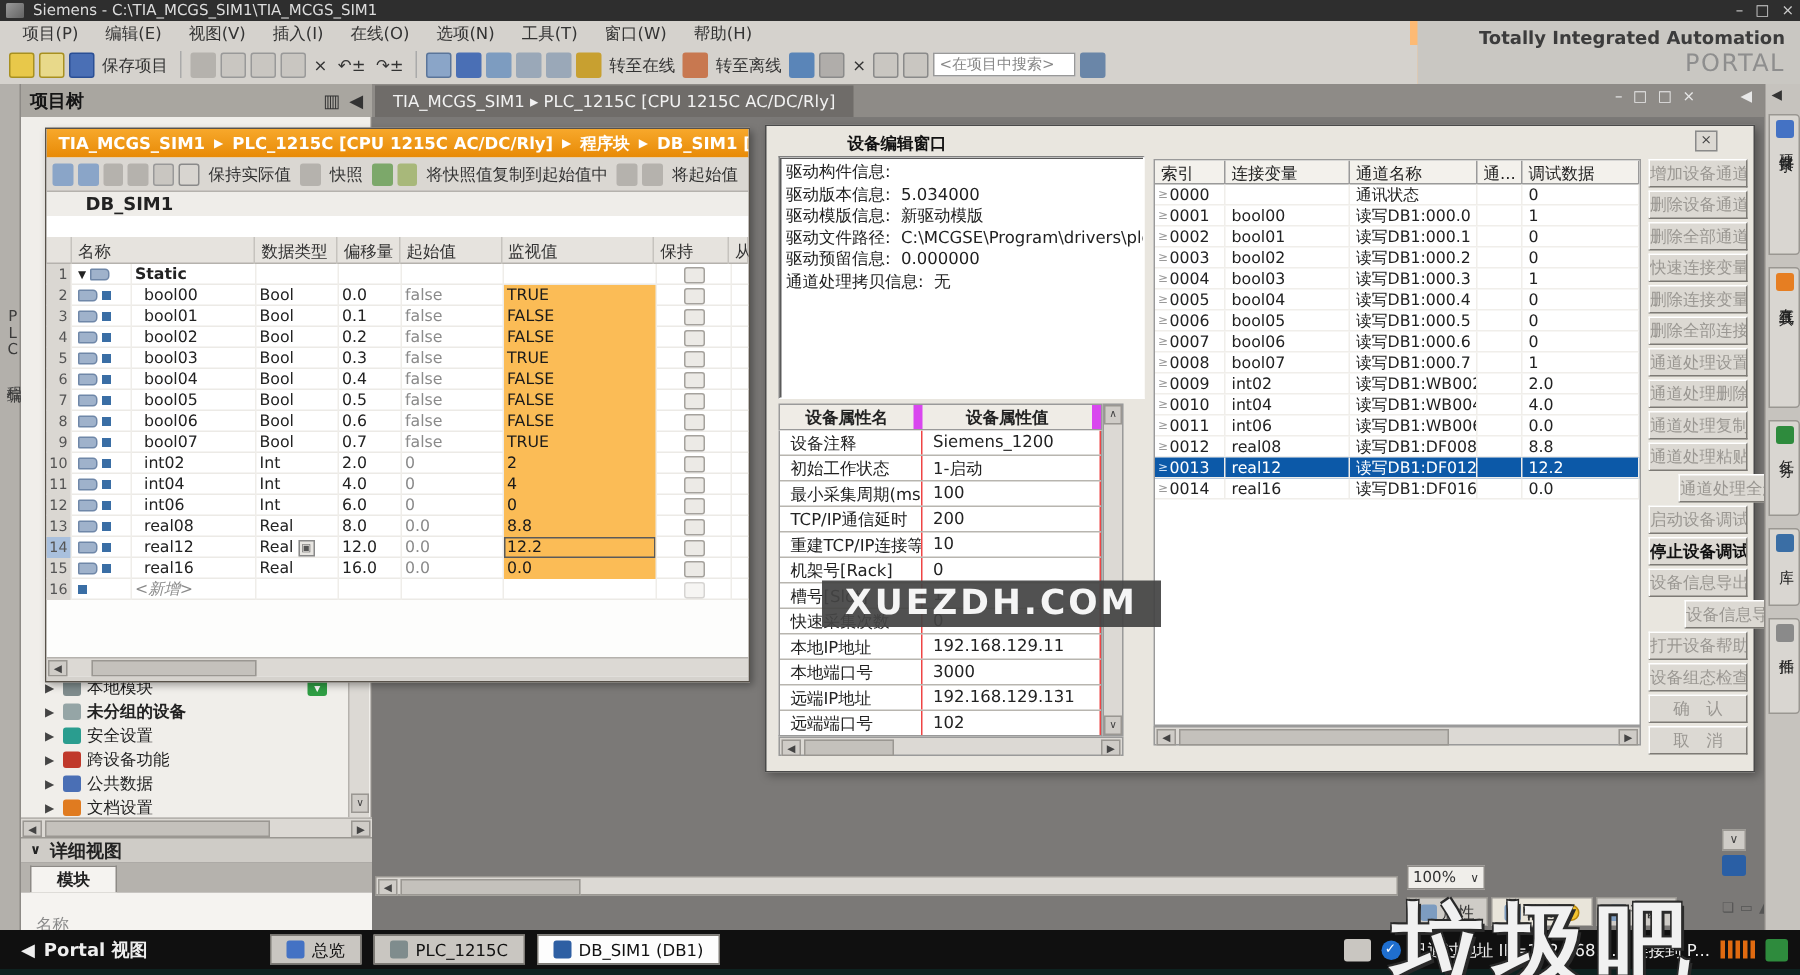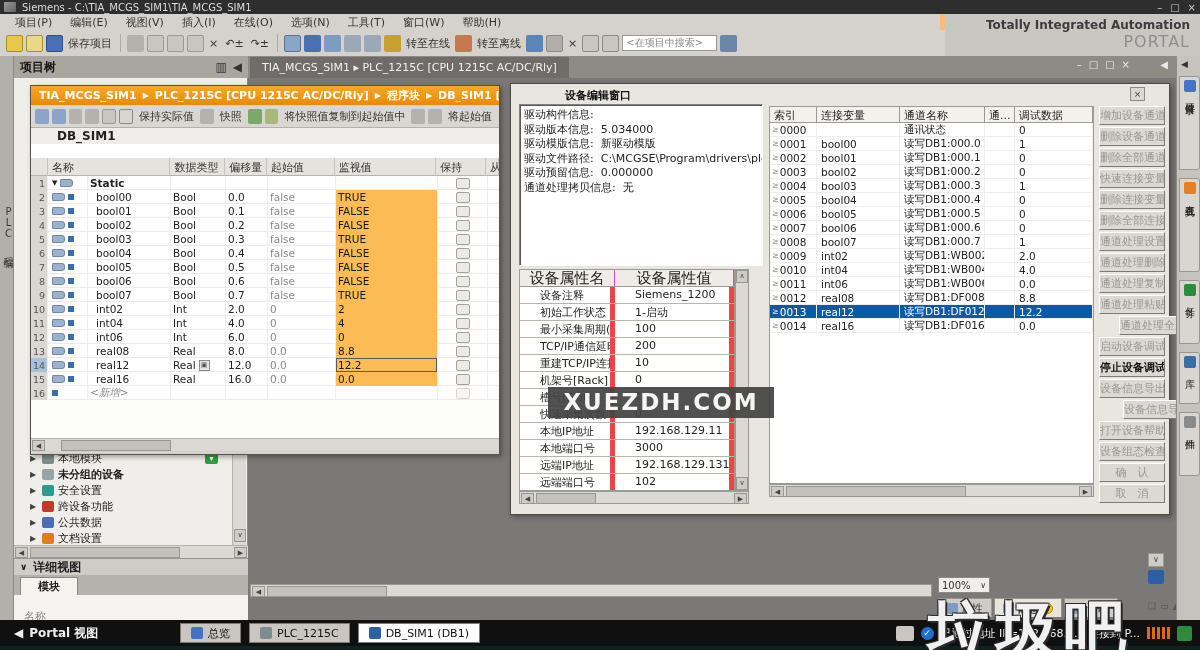--- a/index.html
+++ b/index.html
@@ -85,24 +85,24 @@
   .db-empty{position:absolute;left:0;top:314px;width:100%;height:38px;background:#fdfdfc;}
   .db-hscroll{position:absolute;left:0;top:352px;width:100%;height:13px;background:#dcd9d4;border-top:1px solid #b5b2ad;}
   .db-bottom{position:absolute;left:0;top:365px;width:100%;height:5px;background:#d5d2cd;}
   
   .dialog{left:510px;top:27px;width:660px;height:432px;background:#e9e6df;border:1px solid #4a4a4a;box-shadow:2px 2px 6px rgba(0,0,0,.35);}
   .dlg-title{position:absolute;left:0;top:0;width:100%;height:20px;font-size:11px;font-weight:bold;color:#111;padding:4px 6px;margin-left:48px;}
   .dlg-close{position:absolute;right:24px;top:3px;width:15px;height:14px;background:#dcd9d3;border:1px solid #8a8a8a;text-align:center;line-height:12px;font-size:9px;color:#444;}
   .infobox{position:absolute;left:8px;top:20px;width:244px;height:162px;background:#fff;border:1px solid #808080;border-right-color:#fff;border-bottom-color:#fff;box-shadow:inset 1px 1px 0 #5a5a5a;padding:3px 4px;overflow:hidden;}
   .infobox div{font-size:11px;line-height:14.5px;white-space:pre;color:#222;}
   .props-header{position:absolute;left:8px;top:185px;width:216px;height:18px;display:flex;background:#efece6;border:1px solid #9a9a9a;}
-  .props-header .ph{height:16px;border-right:1px solid #d946ef;display:flex;align-items:center;justify-content:center;font-weight:normal;font-size:15px;}
+  .props-header .ph{height:16px;border-right:6px solid #d946ef;display:flex;align-items:center;justify-content:center;font-weight:bold;font-size:11px;}
   .props-body{position:absolute;left:8px;top:203px;width:216px;height:204px;background:#fff;border:1px solid #9a9a9a;border-top:none;overflow:hidden;}
   .prow{display:flex;height:17px;border-bottom:1px solid #b8b5af;font-size:11px;}
-  .prow .pc{padding:1px 0 0 20px;border-right:5px solid #ef4444;overflow:hidden;white-space:nowrap;}
+  .prow .pc{padding:1px 0 0 7px;border-right:1px solid #ef4444;overflow:hidden;white-space:nowrap;}
   .pc.k{width:95px;}.pc.v{width:119px;}
   .props-vscroll{position:absolute;left:224px;top:185px;width:14px;height:222px;background:#dcd9d4;border:1px solid #9a9a9a;}
   .vs-btn{position:absolute;left:0px;width:12px;height:13px;background:#cfccc7;border:1px solid #9a9792;font-size:7px;text-align:center;line-height:11px;color:#444;}
   .props-hscroll{position:absolute;left:8px;top:407px;width:230px;height:13px;background:#dcd9d4;border:1px solid #9a9a9a;}
   
   .chan{position:absolute;left:258px;top:22px;width:325px;height:378px;background:#fff;border:1px solid #9a9a9a;overflow:hidden;}
   .chan-header{display:flex;height:16px;background:#f3f1ec;border-bottom:1px solid #9a9a9a;font-size:11px;}
   .chan-header .ch{border-right:1px solid #9a9a9a;padding:1px 0 0 4px;overflow:hidden;white-space:nowrap;}
   .crow{display:flex;height:14px;font-size:10.5px;border-bottom:1px solid #f0eeea;}
   .crow .cc{border-right:1px solid #f0eeea;padding:0 0 0 4px;overflow:hidden;white-space:nowrap;display:flex;align-items:center;}

